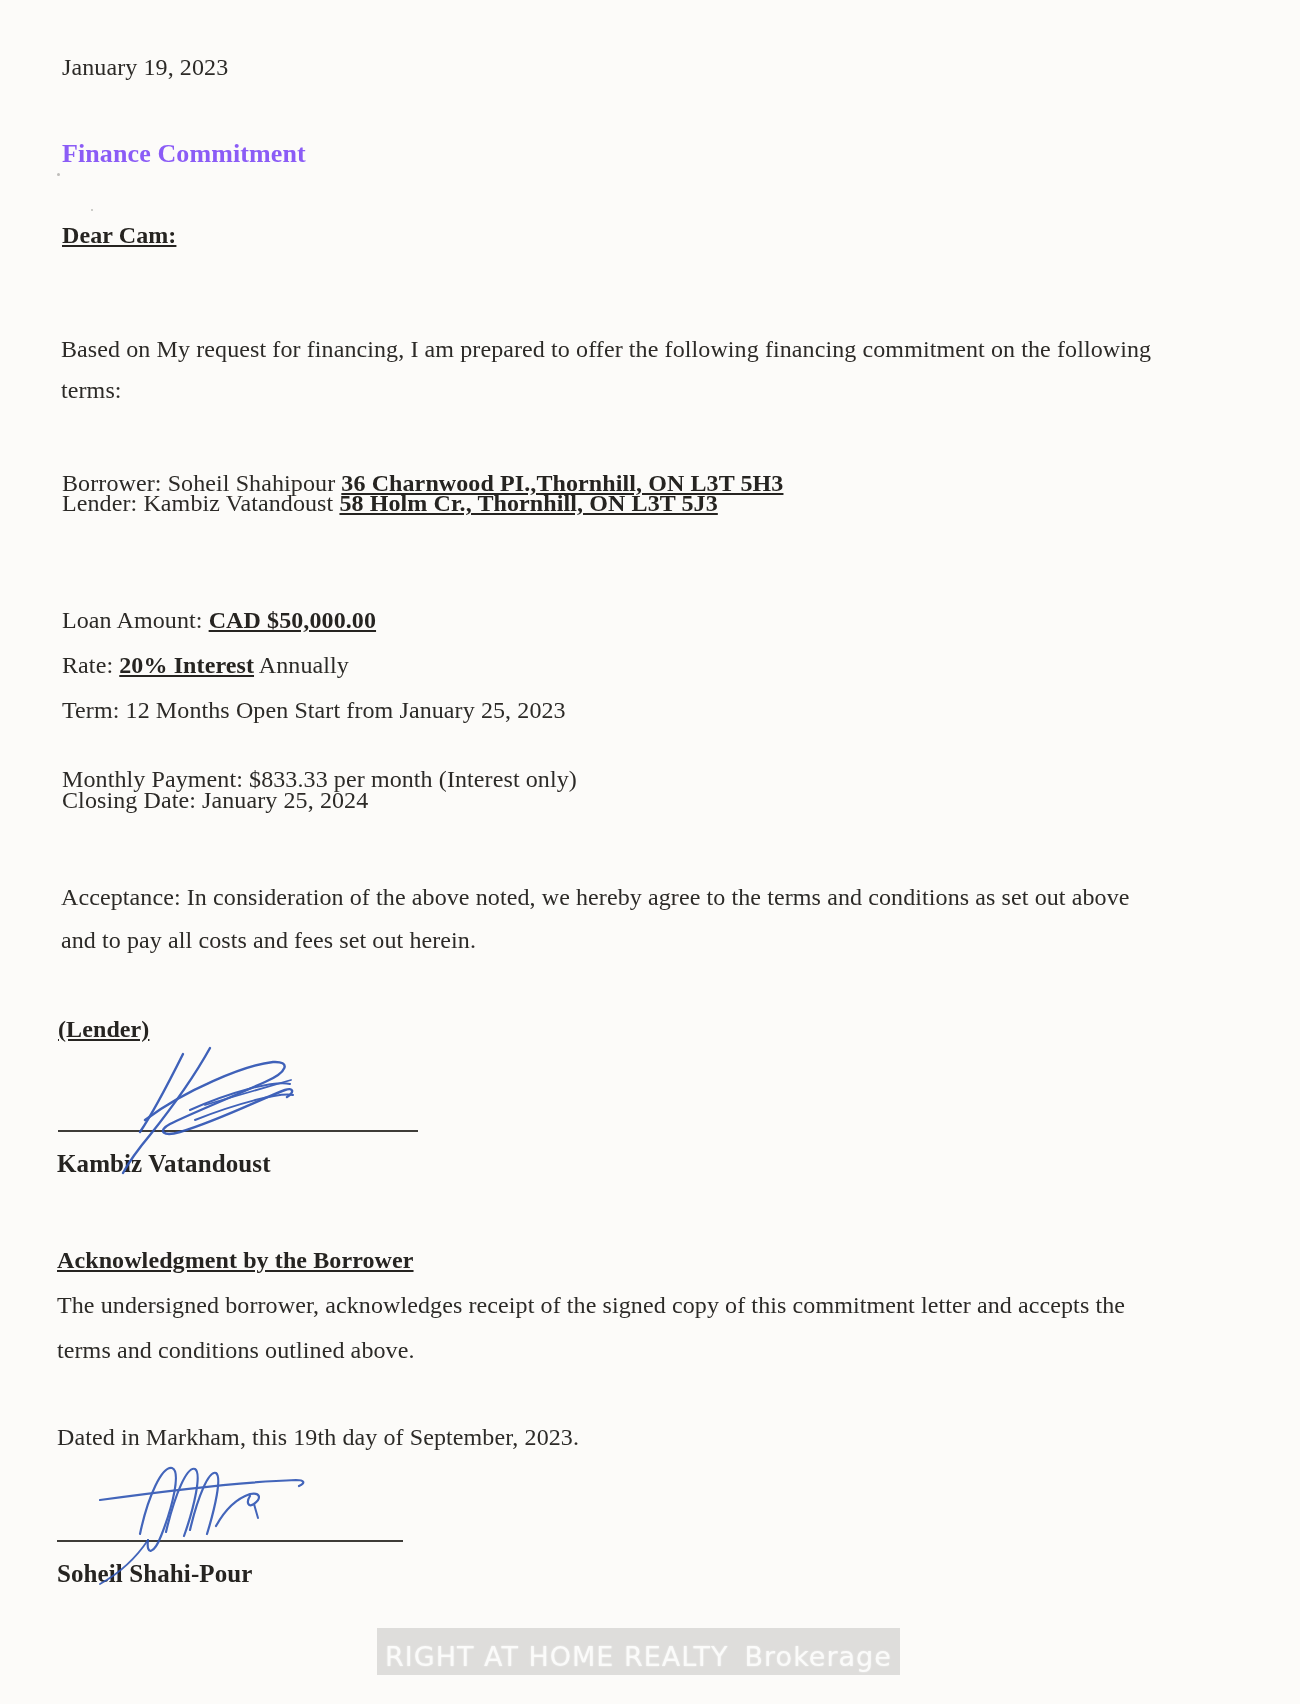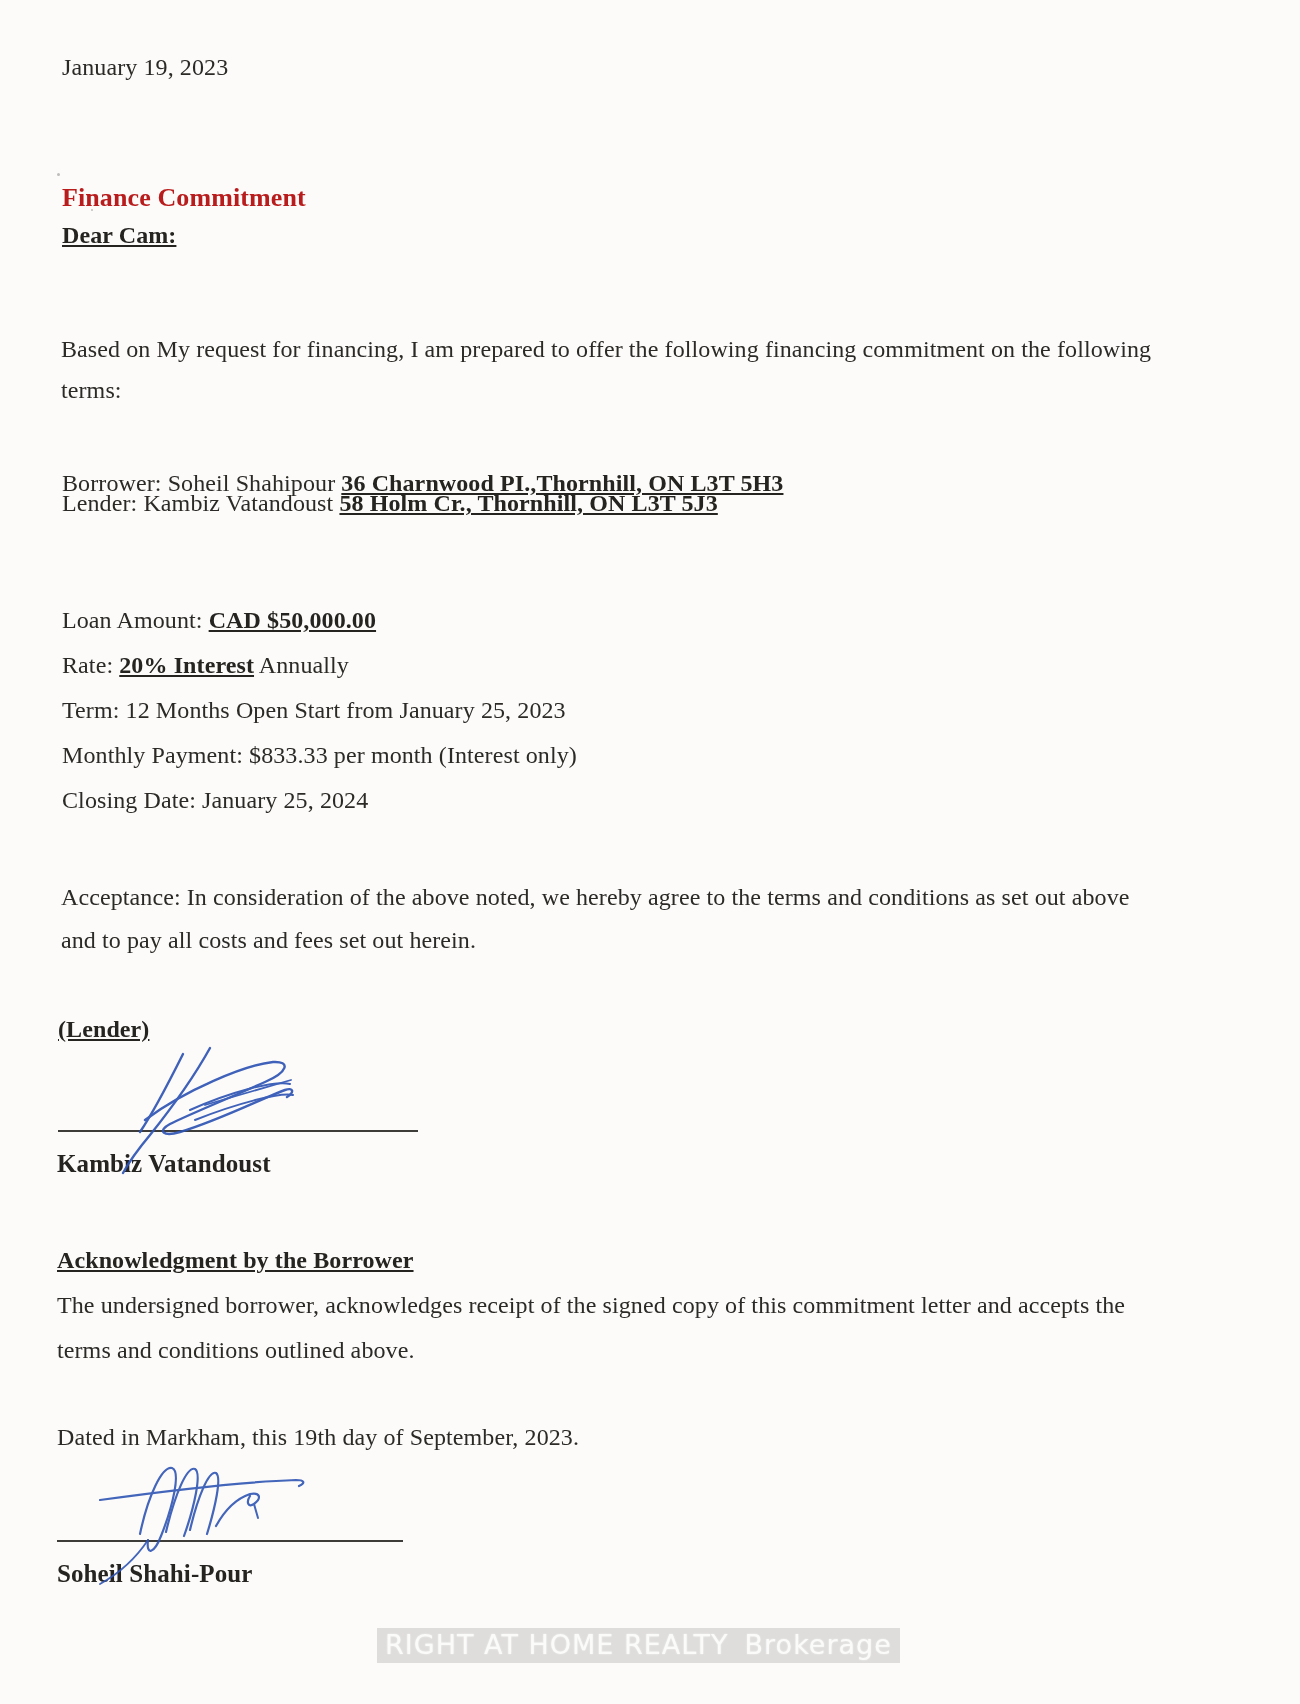--- a/index.html
+++ b/index.html
@@ -12,35 +12,35 @@
     overflow:hidden;
   }
   .line{
     position:absolute;
     font-size:24px;
     line-height:1.25;
     white-space:nowrap;
     letter-spacing:.1px;
   }
   .b{font-weight:bold;color:#262421;text-decoration:underline;}
-  .title{font-size:26px;font-weight:bold;color:#b91c1c;margin-top:44px;}
+  .title{font-size:26px;font-weight:bold;color:#8b5cf6;}
   .name{font-size:25px;font-weight:bold;color:#262421;}
   .sigline{
     position:absolute;height:2px;background:#3e3c38;
   }
   .sig-svg{position:absolute;z-index:3;}
   .speck{position:absolute;background:#8d8b87;border-radius:50%;opacity:.55;}
   .watermark{
     position:absolute;
     font-family:"DejaVu Sans",sans-serif;
     font-size:27px;
     letter-spacing:1px;
     color:#fbfbfa;
     background:#dedddb;
-    padding:1px 8px 3px 8px;
+    padding:13px 8px 3px 8px;
     text-shadow:0 0 2px rgba(255,255,255,.7);
     white-space:nowrap;
   }
   .watermark .gap{display:inline-block;width:16px;}
 </style>
 </head>
 <body>
 
 <div class="page">
 
@@ -63,21 +63,21 @@
   <div class="line" style="left:62px;top:605px">
     <span>Loan Amount:</span>
     <span class="b">CAD $50,000.00</span>
   </div>
   <div class="line" style="left:62px;top:650px">
     <span>Rate:</span>
     <span class="b">20% Interest</span>
     <span>Annually</span>
   </div>
   <div class="line" style="left:62px;top:695px">Term: 12 Months Open Start from January 25, 2023</div>
-  <div class="line" style="left:62px;top:740px">Monthly Payment: $833.33 per month (Interest only)</div>
+  <div class="line" style="left:62px;top:764px">Monthly Payment: $833.33 per month (Interest only)</div>
   <div class="line" style="left:62px;top:785px">Closing Date: January 25, 2024</div>
 
   <div class="line" style="left:61px;top:882px">Acceptance: In consideration of the above noted, we hereby agree to the terms and conditions as set out above</div>
   <div class="line" style="left:61px;top:925px">and to pay all costs and fees set out herein.</div>
 
   <div class="line b" style="left:58px;top:1014px">(Lender)</div>
 
   <div class="sigline" style="left:58px;top:1130px;width:360px"></div>
 
   <svg class="sig-svg" style="left:95px;top:1040px" width="225" height="140" viewBox="0 0 225 140" fill="none" stroke="#2f55b4" stroke-width="2.4" stroke-linecap="round" opacity="0.92">

